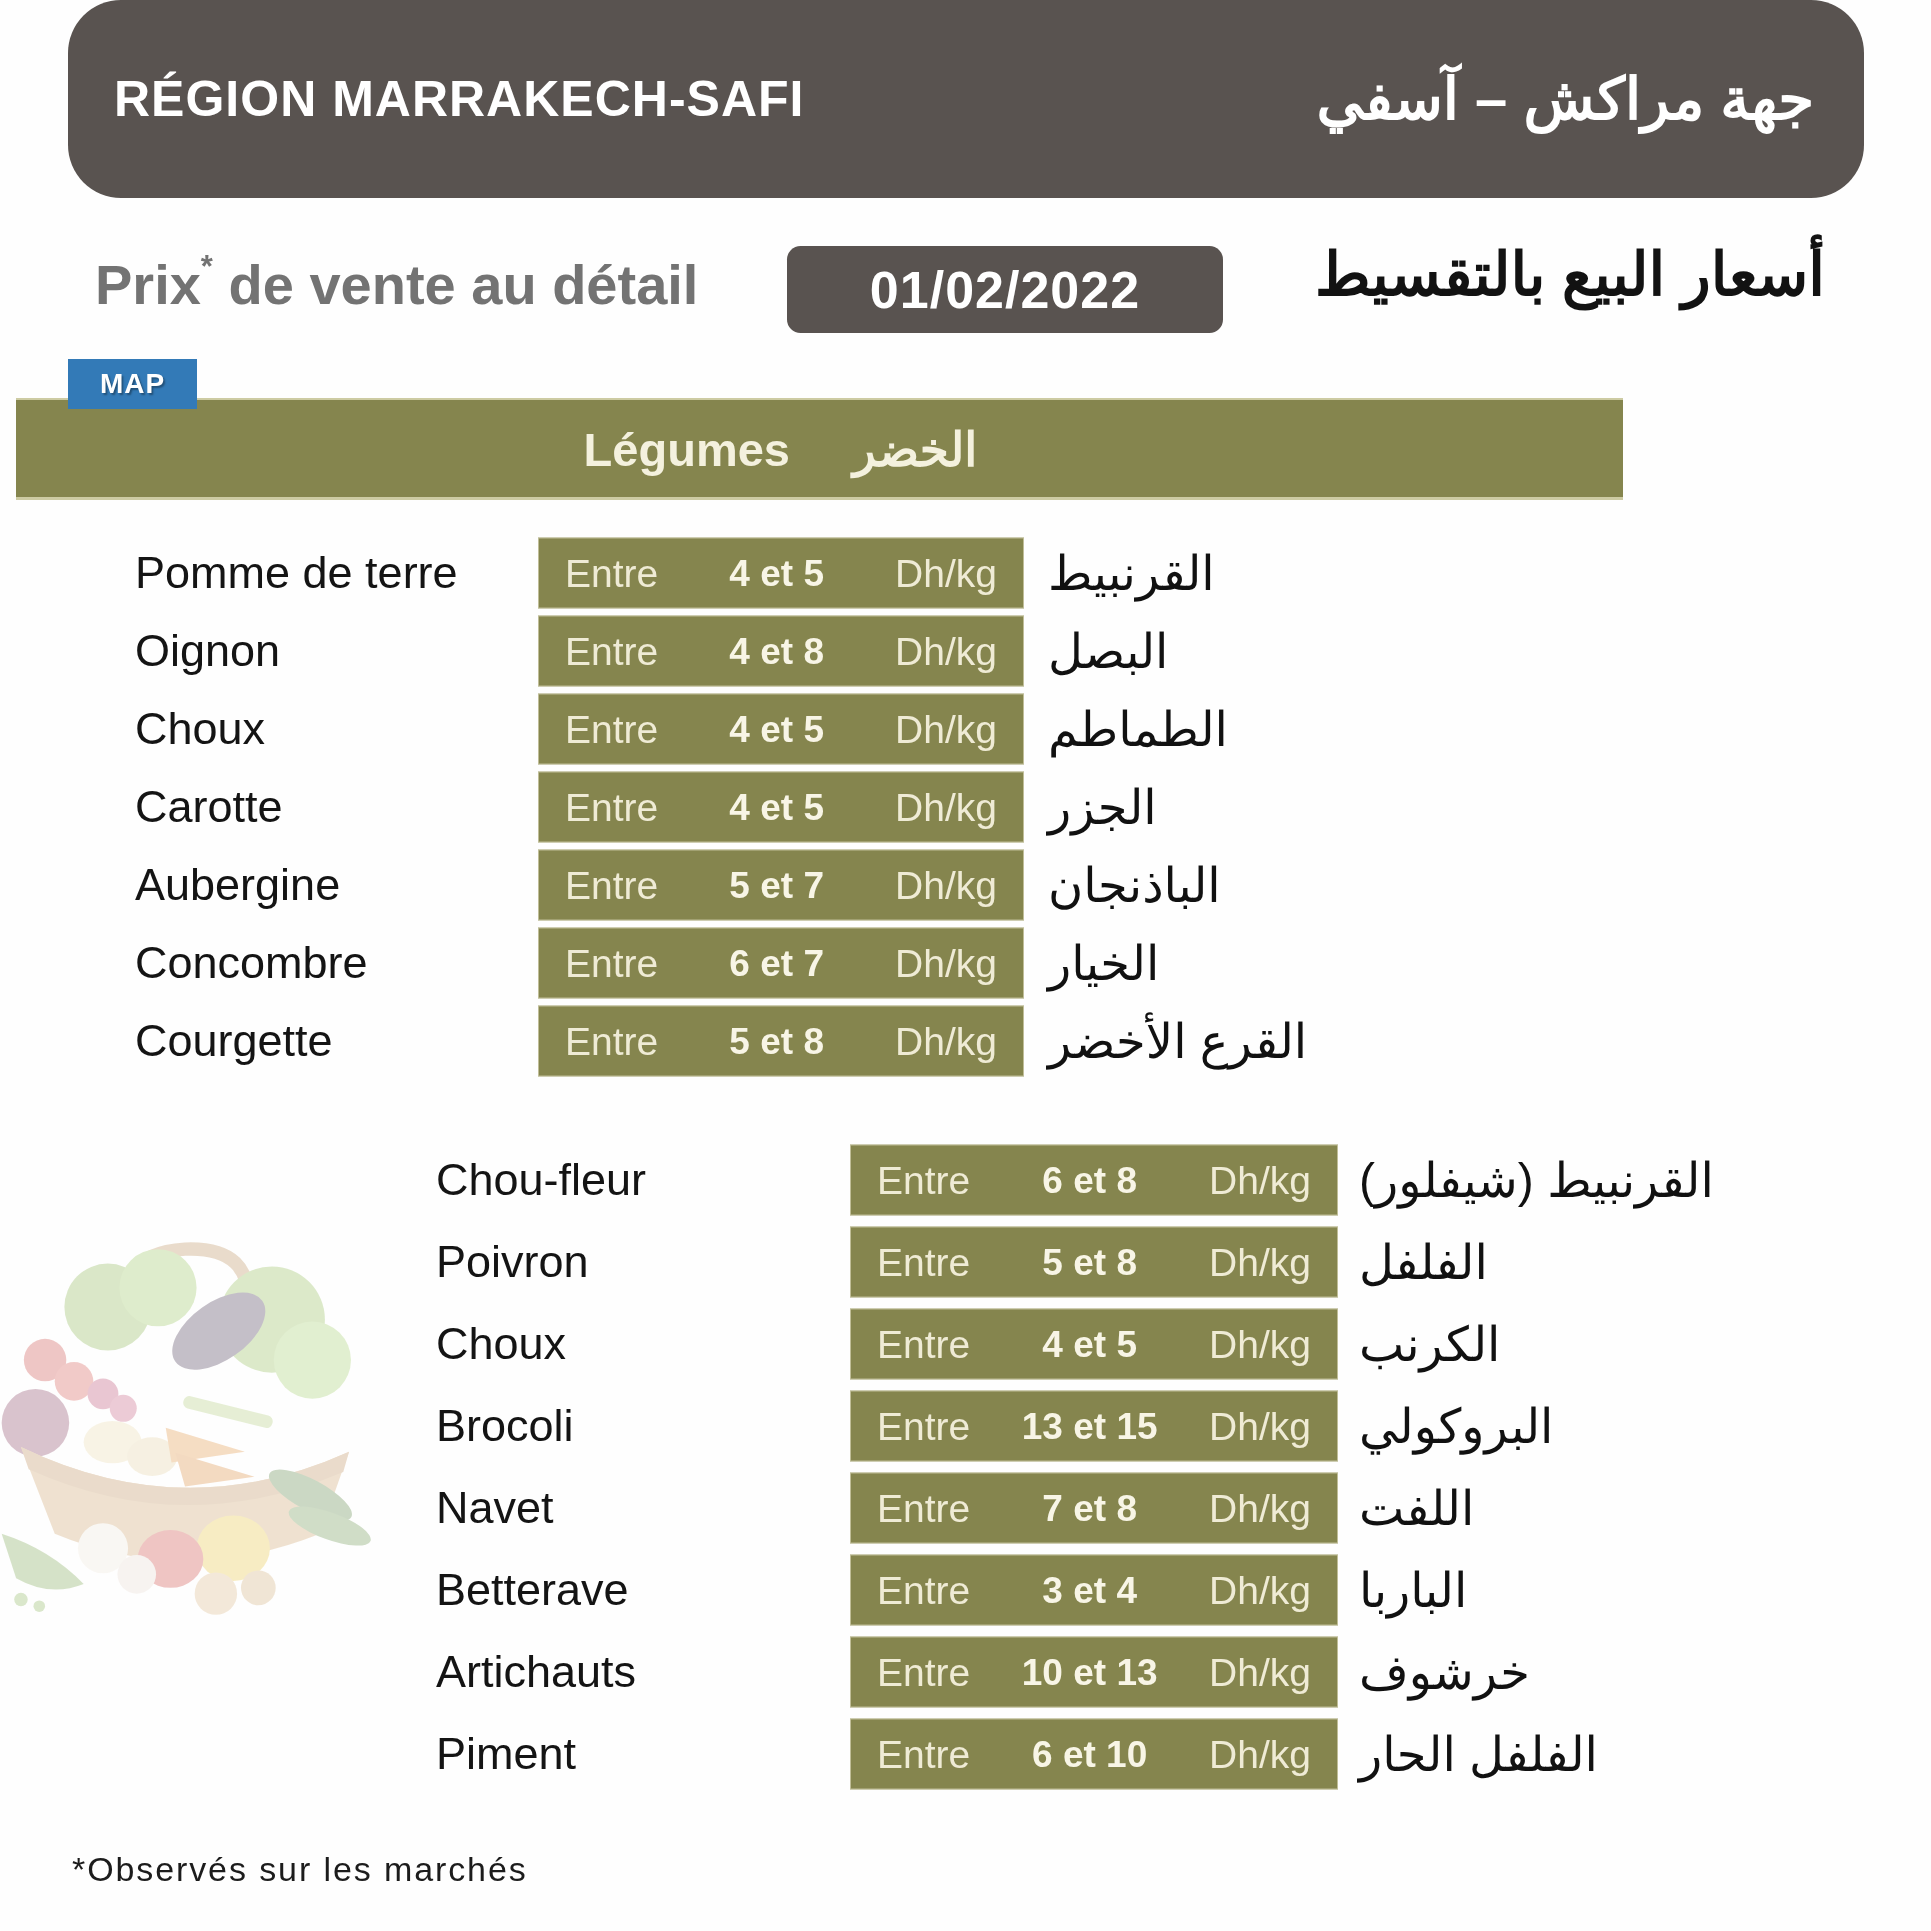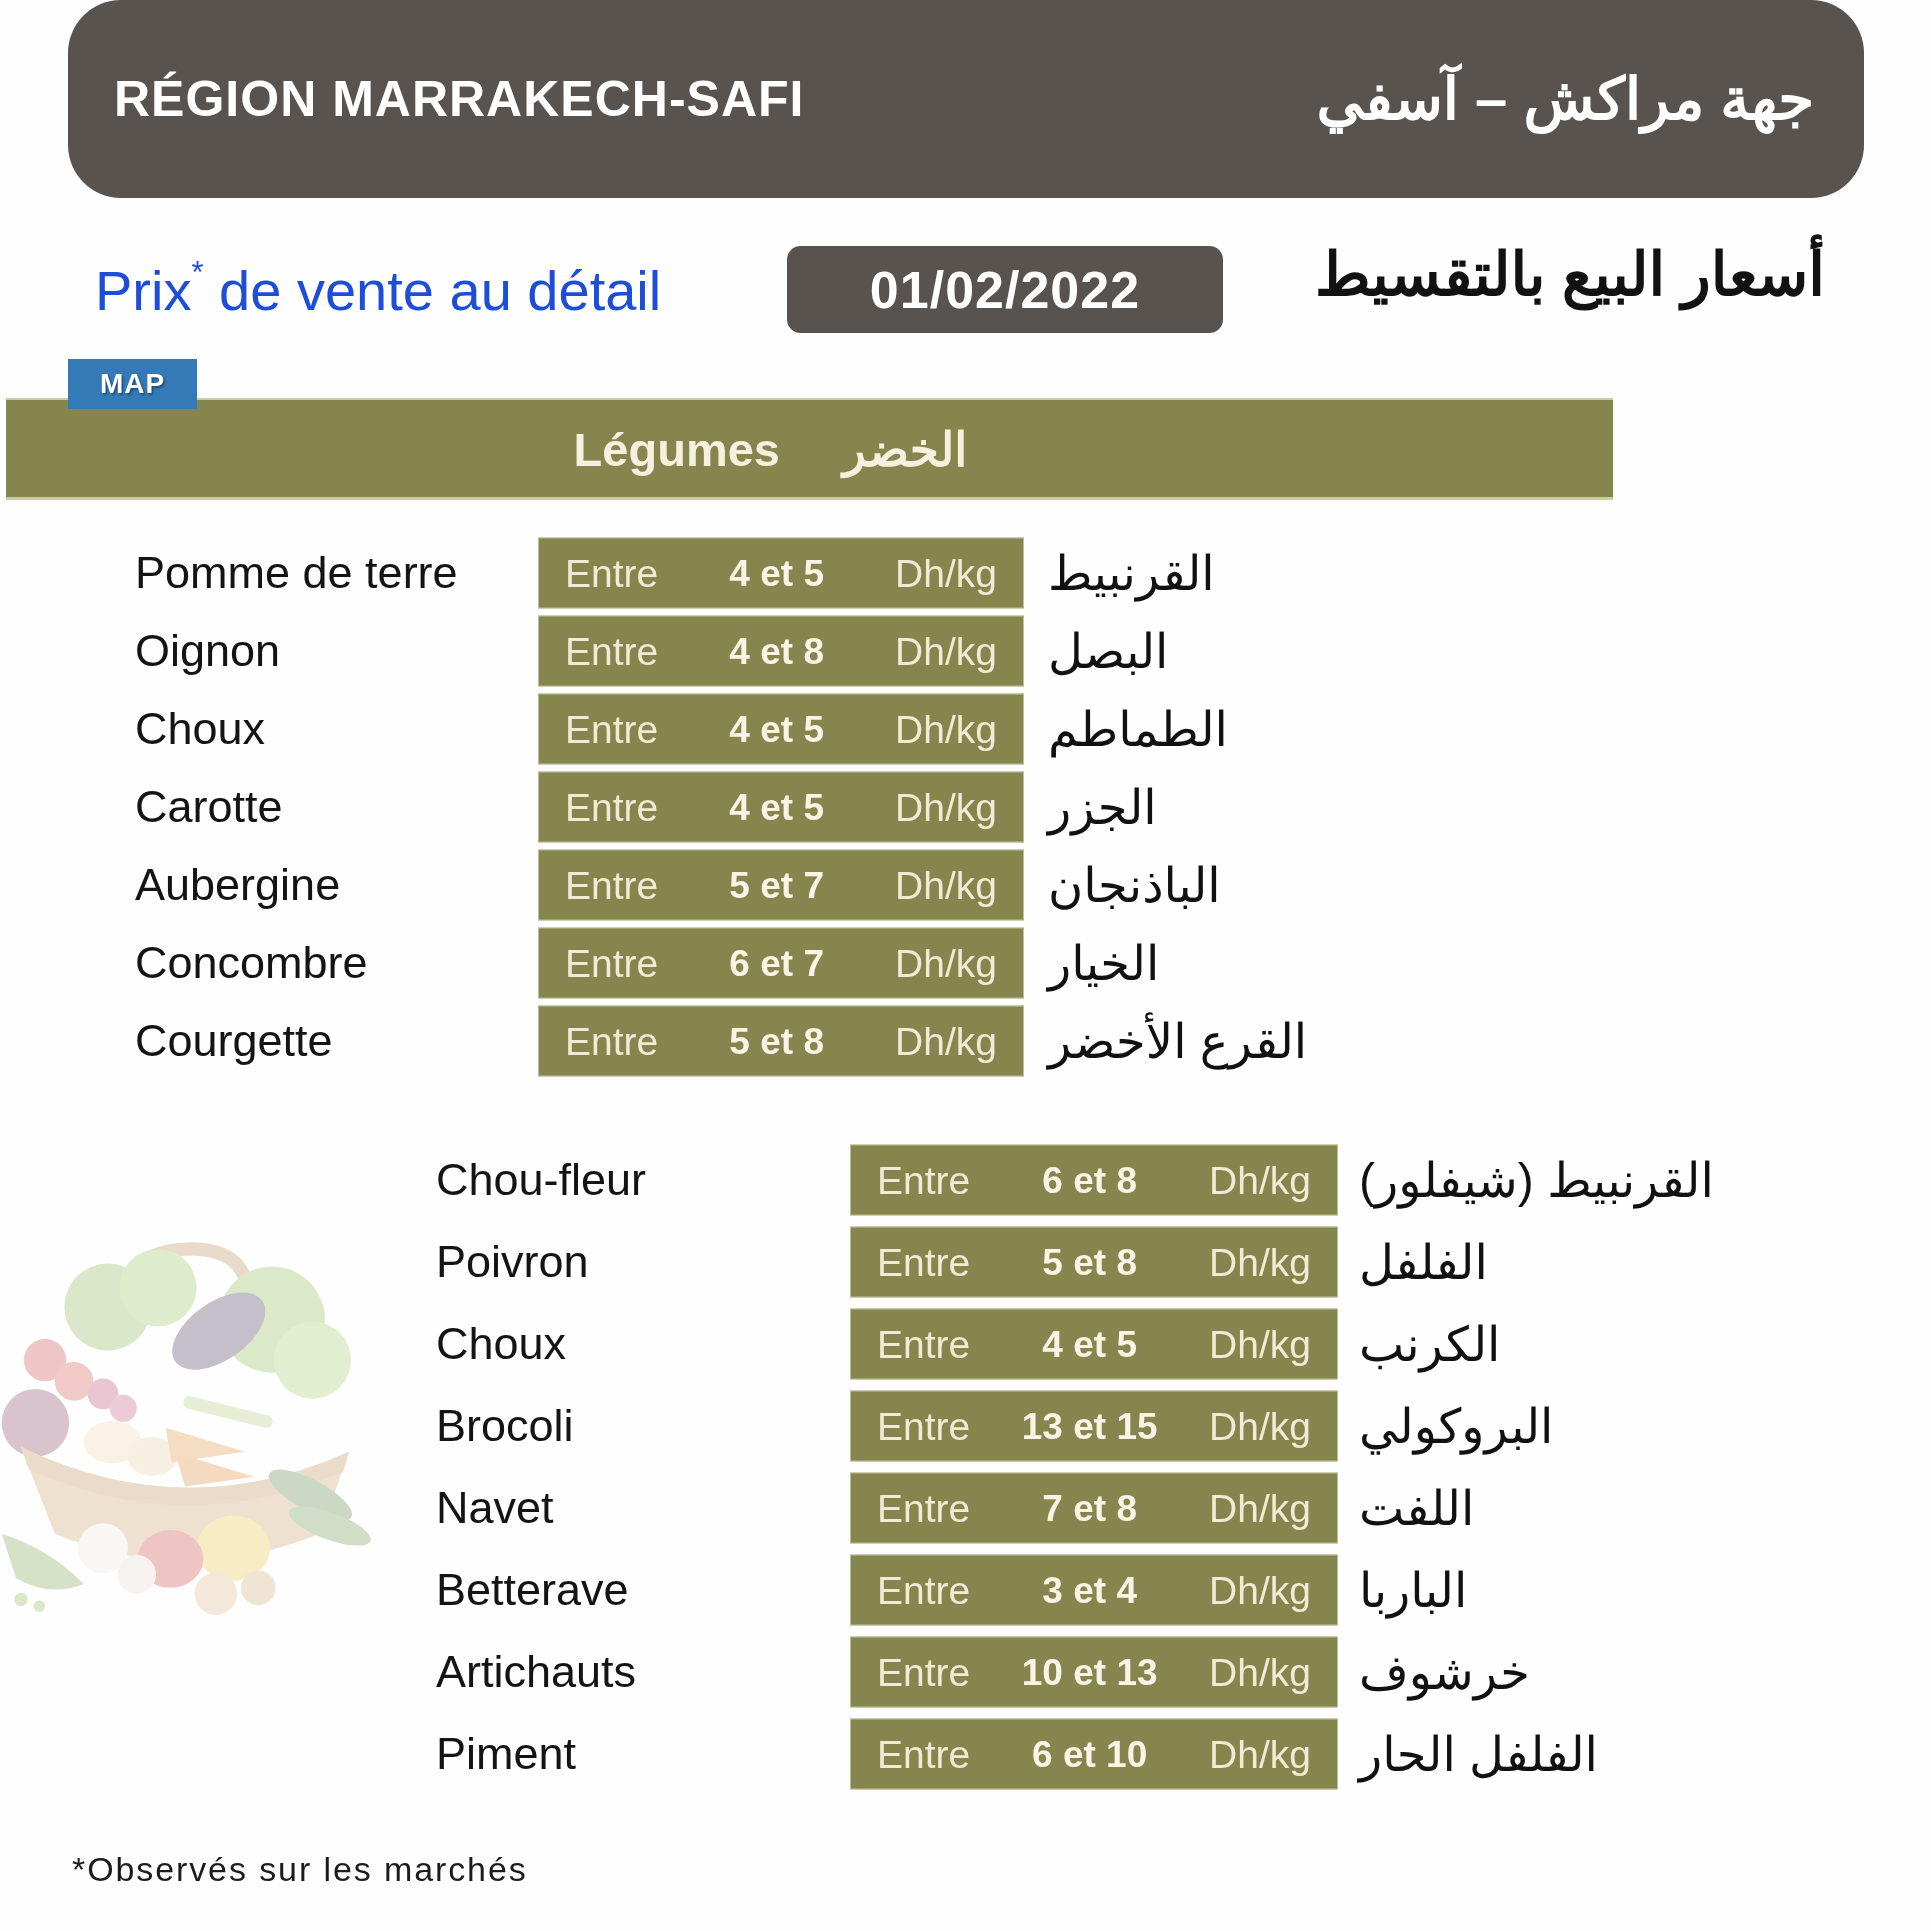--- a/index.html
+++ b/index.html
@@ -18,21 +18,21 @@
     position:absolute;left:46px;top:0;height:198px;display:flex;align-items:center;
     color:#fff;font-size:50px;font-weight:700;letter-spacing:1px;
   }
   .header-ar{
     position:absolute;right:50px;top:0;height:198px;display:flex;align-items:center;
     color:#fff;font-size:58px;font-weight:700;
   }
 
   
   .title-fr{
-    position:absolute;left:95px;top:255px;font-size:56px;font-weight:400;color:#1d4ed8;
+    position:absolute;left:95px;top:249px;font-size:56px;font-weight:700;color:#737373;
     white-space:pre;
   }
   .title-fr sup{font-size:31px;vertical-align:27px;}
   .date-badge{
     position:absolute;left:787px;top:246px;width:436px;height:87px;
     background:#595350;border-radius:13.5px;display:flex;align-items:center;justify-content:center;
     color:#fff;font-size:52px;font-weight:700;letter-spacing:1px;
   }
   .title-ar{
     position:absolute;right:106px;top:239px;font-size:60px;font-weight:700;color:#121212;
@@ -41,21 +41,21 @@
   
   .map-logo{
     position:absolute;left:68px;top:359px;width:129px;height:50px;background:#337AB7;
     display:flex;align-items:center;justify-content:center;
     color:#fff;font-size:28px;font-weight:700;letter-spacing:1px;
     text-shadow:1.9px 1.9px 1.9px rgba(0,0,0,.35);z-index:2;
   }
 
   
   .section-band{
-    position:absolute;left:6px;top:398px;width:1607px;height:102px;background:#85854E;
+    position:absolute;left:16px;top:398px;width:1607px;height:102px;background:#85854E;
     box-shadow:inset 0 1.9px 0 rgba(235,232,200,.7), inset 0 -2.9px 0 rgba(235,232,200,.7);
     display:flex;align-items:center;justify-content:center;gap:63px;z-index:1;
   }
   .section-band .band-txt{
     color:#F4F1DE;font-size:47px;font-weight:700;transform:translateX(-39px);
   }
   .section-band .band-fr{transform:translateX(-39px);}
   .section-band .band-ar{transform:translateX(-39px);}
 
   

